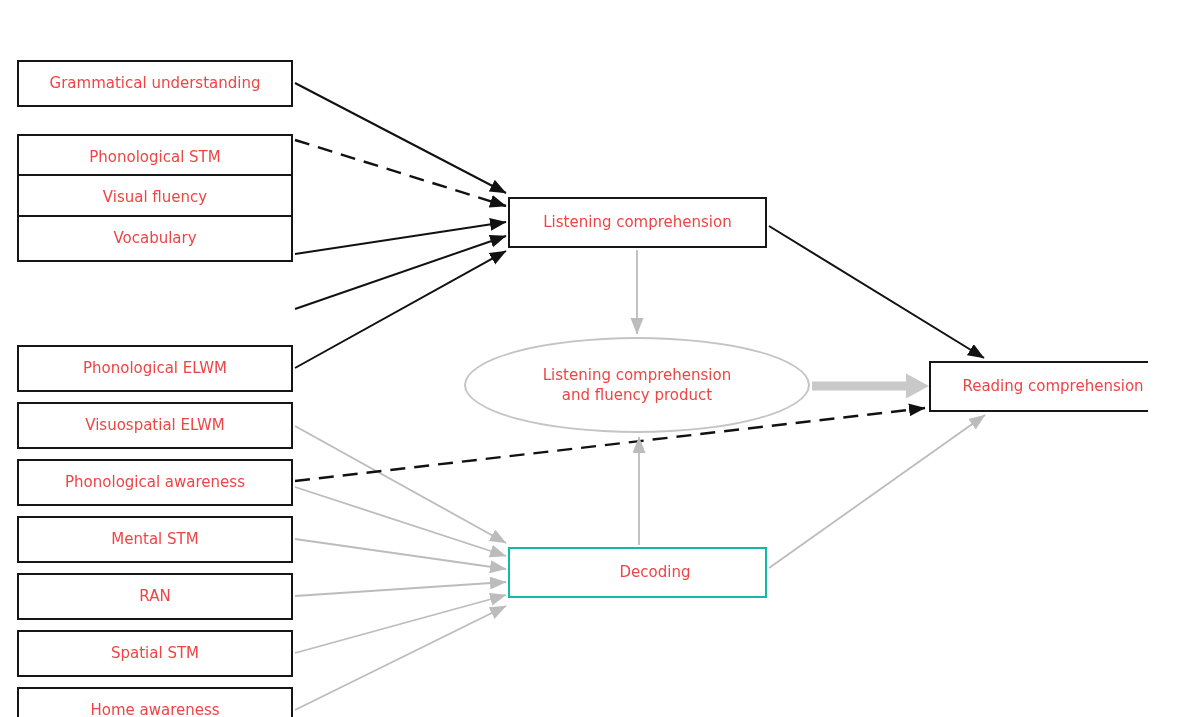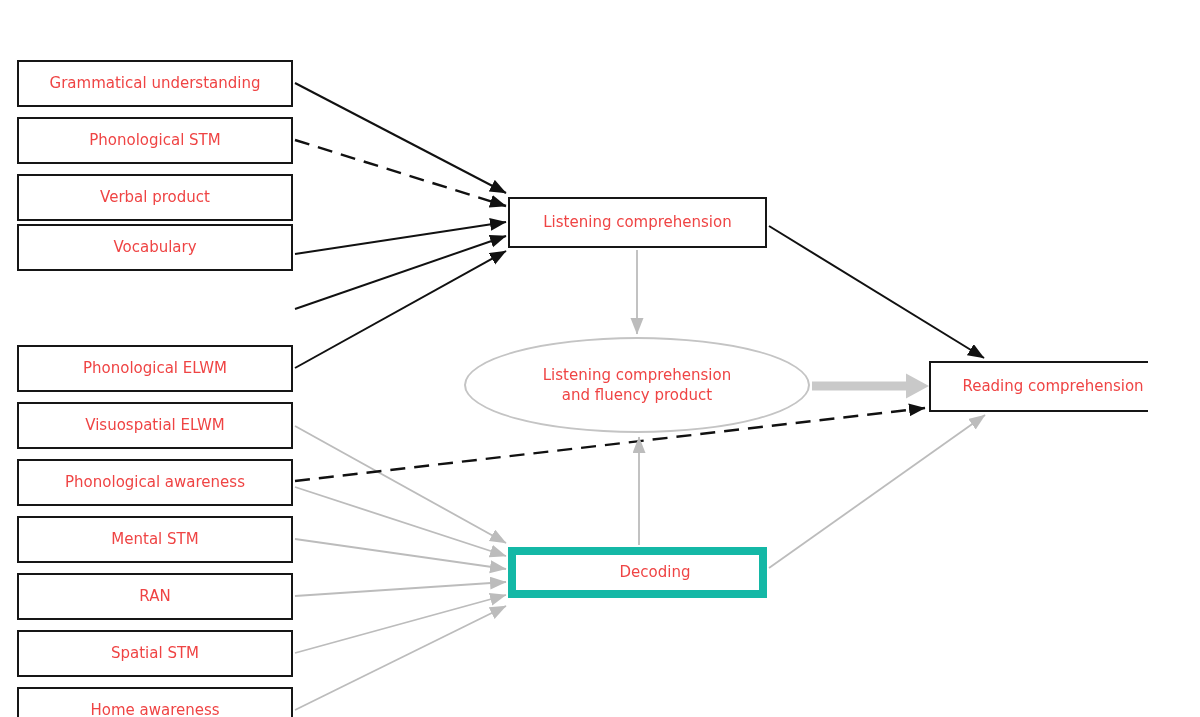--- a/index.html
+++ b/index.html
@@ -7,21 +7,21 @@
     position:relative;width:1148px;height:717px;background:#fff;overflow:hidden;
     font-family:"DejaVu Sans","Liberation Sans",sans-serif;color:#ef4444;margin-top:40px;
   }
   svg.arrows{position:absolute;left:0;top:0;pointer-events:none;}
   .node{
     position:absolute;background:#fff;display:flex;align-items:center;justify-content:center;
     text-align:center;font-size:15px;line-height:1.25;box-sizing:border-box;
   }
   .pbox{left:17px;width:276px;height:47px;border:2px solid #161616;}
   .mainbox{border:2px solid #161616;}
-  .graybox{border:8px solid #14b8a6;padding-left:35px;}
+  .graybox{border:2px solid #14b8a6;padding-left:35px;}
   .lc{left:508px;top:157px;width:259px;height:51px;}
   .dec{left:508px;top:507px;width:259px;height:51px;}
   .rc{left:929px;top:321px;width:248px;height:51px;}
   .ellipse{
     position:absolute;left:464px;top:297px;width:346px;height:96px;
     border:2px solid #c4c4c4;border-radius:50%;background:#fff;
     display:flex;flex-direction:column;align-items:center;justify-content:center;
     font-size:15px;line-height:1.35;text-align:center;box-sizing:border-box;
   }
 </style>
@@ -62,27 +62,27 @@
     <path d="M639,505 L639,397" stroke="#bcbcbc" stroke-width="1.8" fill="none" marker-end="url(#ah-gray)"></path>
 
     <path d="M769,528 L985,375" stroke="#bcbcbc" stroke-width="1.8" fill="none" marker-end="url(#ah-gray)"></path>
 
     <path d="M812,341.5 L906,341.5 L906,333.5 L929,346 L906,358.5 L906,350.5 L812,350.5 Z" fill="#c9c9c9" stroke="none"></path>
   </svg>
 
   <div class="node pbox" style="top:20px">
       <span>Grammatical understanding</span>
     </div>
-  <div class="node pbox" style="top:77px">
+  <div class="node pbox" style="top:94px">
       <span>Phonological STM</span>
     </div>
   <div class="node pbox" style="top:134px">
-      <span>Verbal product</span>
+      <span>Visual fluency</span>
     </div>
-  <div class="node pbox" style="top:184px">
+  <div class="node pbox" style="top:175px">
       <span>Vocabulary</span>
     </div>
   <div class="node pbox" style="top:305px">
       <span>Phonological ELWM</span>
     </div>
   <div class="node pbox" style="top:362px">
       <span>Visuospatial ELWM</span>
     </div>
   <div class="node pbox" style="top:419px">
       <span>Phonological awareness</span>

